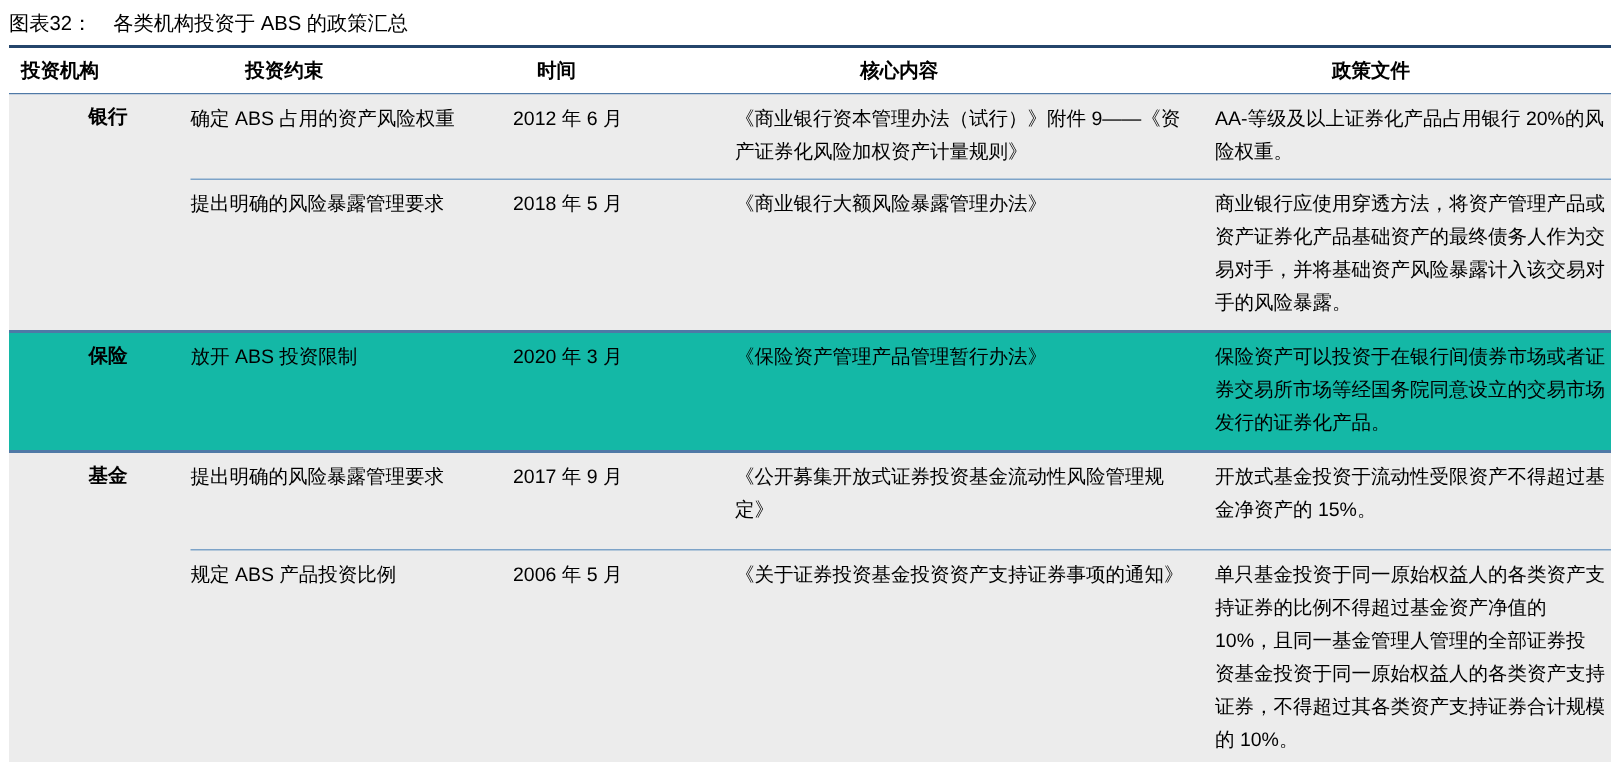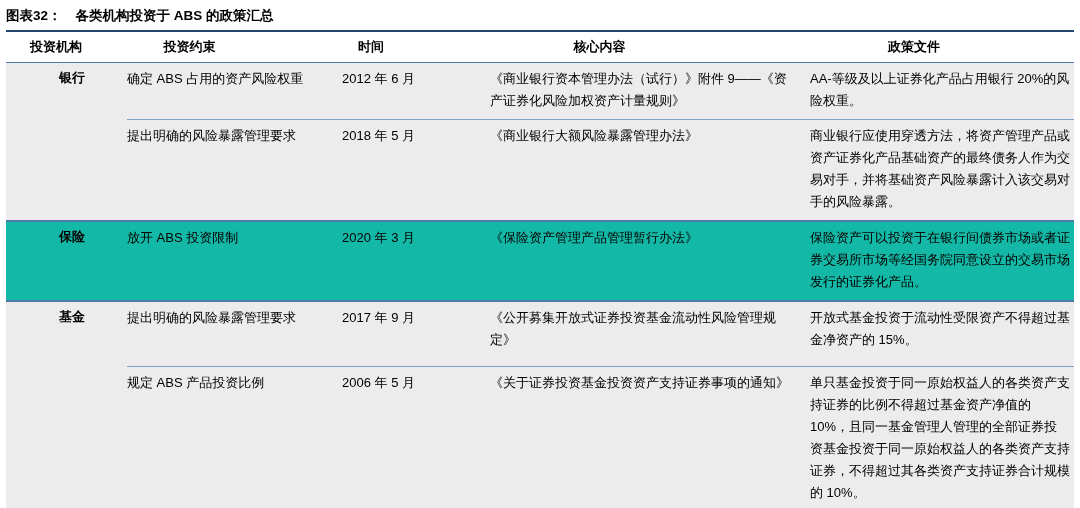--- a/index.html
+++ b/index.html
@@ -10,37 +10,37 @@
     min-height: 508px;
     font-family: "Liberation Sans", "DejaVu Sans", sans-serif;
     color: #000000;
     -webkit-font-smoothing: antialiased;
   }
   .page { padding: 4px 6px 0 6px; }
 
   
   .figure-title {
     font-size: 13.5px;
-    font-weight: bold;
+    font-weight: normal;
     padding: 3px 0 5px 0;
     border-bottom: 2px solid #24456b;
   }
   .figure-title .num { margin-right: 14px; }
 
   
   .thead {
     display: flex;
     align-items: center;
     font-weight: bold;
     font-size: 13px;
     padding: 6px 0 6px 0;
     border-bottom: 1px solid #4f79a6;
   }
   .th { box-sizing: border-box; }
-  .th-inst   { width: 76px;  padding-left: 8px; text-align: right; }
+  .th-inst   { width: 76px;  padding-left: 8px; text-align: left; }
   .th-constr { width: 215px; text-align: center; }
   .th-time   { width: 148px; text-align: center; }
   .th-policy { width: 320px; text-align: center; }
   .th-core   { flex: 1;      text-align: center; }
 
   
   .sec {
     display: flex;
     font-size: 13px;
     border-bottom: 2px solid #4f79a6;

